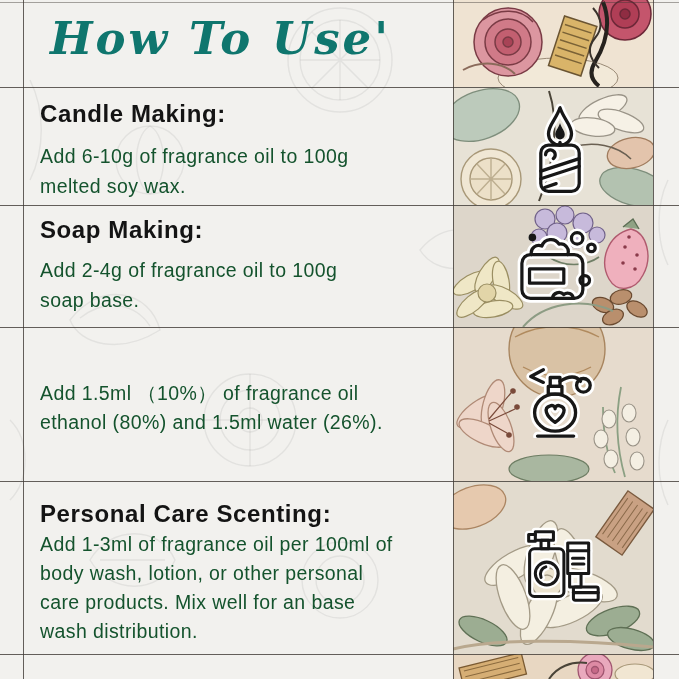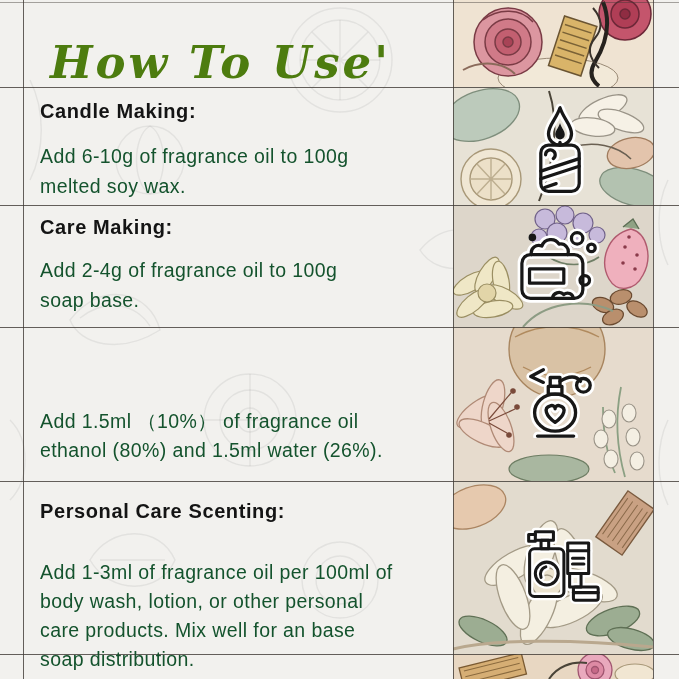--- a/index.html
+++ b/index.html
@@ -12,33 +12,32 @@
   svg{display:block;}
   .bg-art{position:absolute;left:0;top:0;z-index:0;}
   .strip{position:absolute;left:453px;top:0;width:200px;height:679px;z-index:1;}
   .band{position:absolute;left:0;width:200px;overflow:hidden;}
   .hline{position:absolute;left:0;width:679px;height:1px;background:rgba(62,58,52,.8);z-index:4;}
   .vline{position:absolute;top:0;width:1px;height:679px;background:rgba(62,58,52,.8);z-index:4;}
   .title{
     position:absolute;left:50px;top:12px;z-index:5;
     font-family:"DejaVu Serif","Liberation Serif",serif;
     font-style:italic;font-weight:600;font-size:45px;letter-spacing:3px;
-    color:#4d7c0f;
-    margin-top:24px;
+    color:#0f766e;
   }
   .heading{
     position:absolute;left:40px;z-index:5;
-    font-size:20px;font-weight:bold;letter-spacing:.6px;color:#141414;
+    font-size:24px;font-weight:bold;letter-spacing:.6px;color:#141414;
   }
   .bodytext{
     position:absolute;left:40px;z-index:5;
     font-size:19.5px;letter-spacing:.4px;color:#14532d;line-height:30px;
     font-weight:400;
   }
-  .bodytext.tight{line-height:29px;margin-top:28px;}
+  .bodytext.tight{line-height:29px;}
   .icon{position:absolute;z-index:6;}
   .icon svg{stroke-linecap:round;stroke-linejoin:round;}
 </style>
 </head>
 <body>
 
 <div class="page">
 
   <svg class="bg-art" width="679" height="679" viewBox="0 0 679 679">
     <g fill="none" stroke="#8a8a8a" stroke-opacity="0.14" stroke-width="1.4">
@@ -263,37 +262,37 @@
   </div>
 
   <div class="title">How To Use'</div>
 
   <div class="heading" style="top:100px">Candle Making:</div>
   <div class="bodytext" style="top:141px">
     <div>Add 6-10g of fragrance oil to 100g</div>
     <div>melted soy wax.</div>
   </div>
 
-  <div class="heading" style="top:216px">Care Making:</div>
+  <div class="heading" style="top:216px">Soap Making:</div>
   <div class="bodytext" style="top:255px">
     <div>Add 2-4g of fragrance oil to 100g</div>
     <div>soap base.</div>
   </div>
 
   <div class="bodytext tight" style="top:379px">
     <div>Add 1.5ml （10%） of fragrance oil</div>
     <div>ethanol (80%) and 1.5ml water (26%).</div>
   </div>
 
   <div class="heading" style="top:500px">Personal Care Scenting:</div>
   <div class="bodytext tight" style="top:530px">
     <div>Add 1-3ml of fragrance oil per 100ml of</div>
     <div>body wash, lotion, or other personal</div>
     <div>care products. Mix well for an base</div>
-    <div>soap distribution.</div>
+    <div>wash distribution.</div>
   </div>
 
   <div class="icon" style="left:528px;top:102px">
     <svg width="64" height="96" viewBox="0 0 60 100">
       <defs>
         <g id="ic-candle">
           <path d="M30 6C26 18 18 24 18 33a12 12 0 0 0 24 0C42 24 34 18 30 6Z" stroke="currentColor" fill="none"></path>
           <path d="M30 22c-2 6-5 8-5 12a5 5 0 0 0 10 0c0-4-3-6-5-12Z" stroke="none" fill="currentColor"></path>
           <path d="M30 45v-3" stroke="currentColor" fill="none"></path>
           <rect x="10" y="45" width="40" height="48" rx="8" stroke="currentColor" fill="none"></rect>

